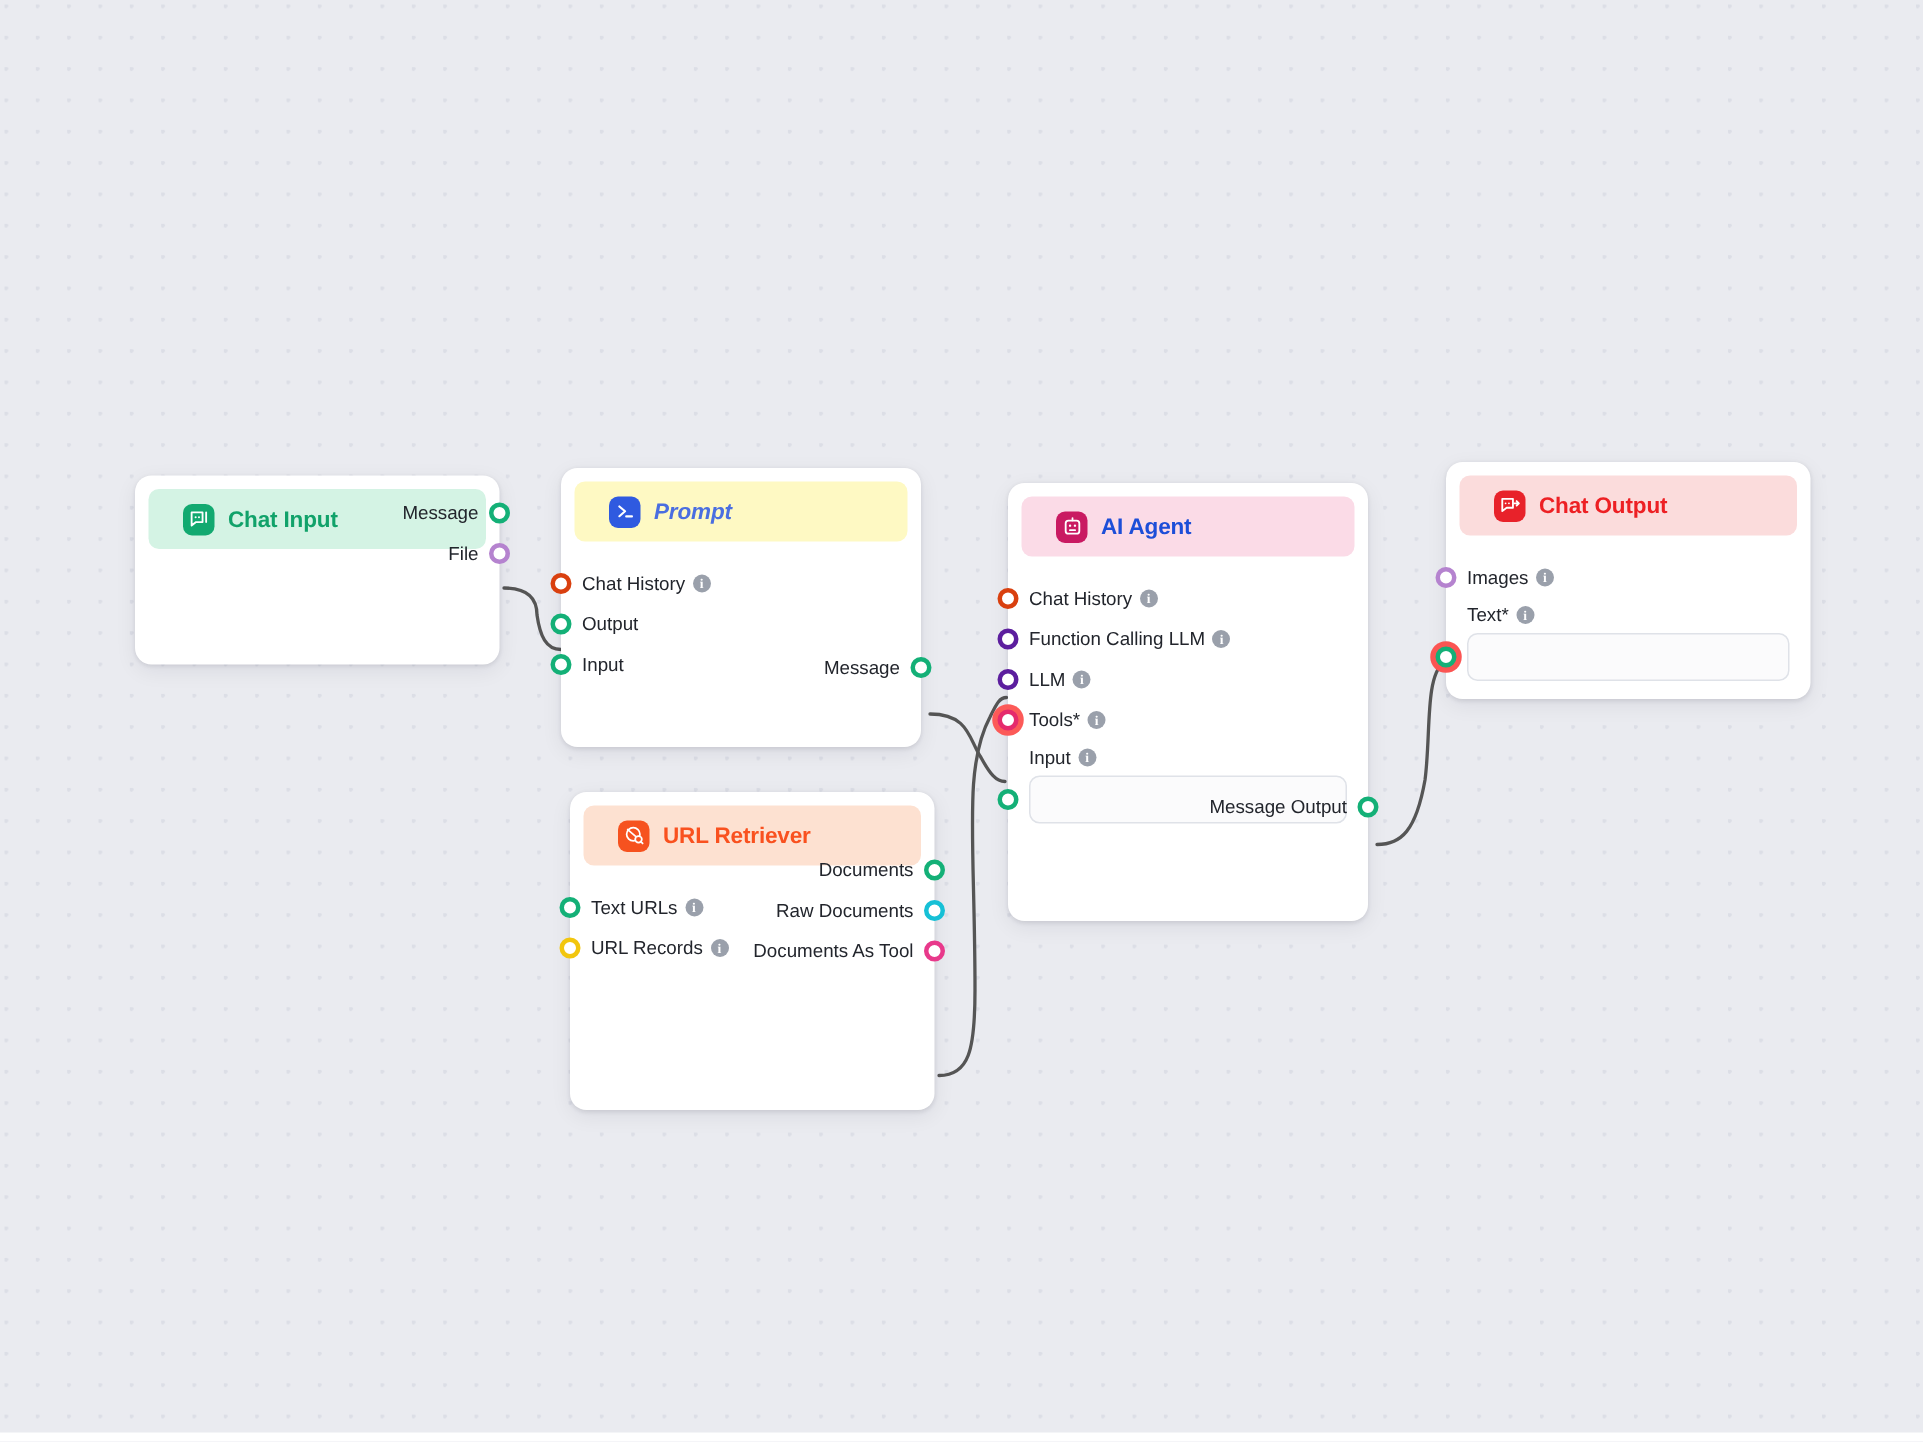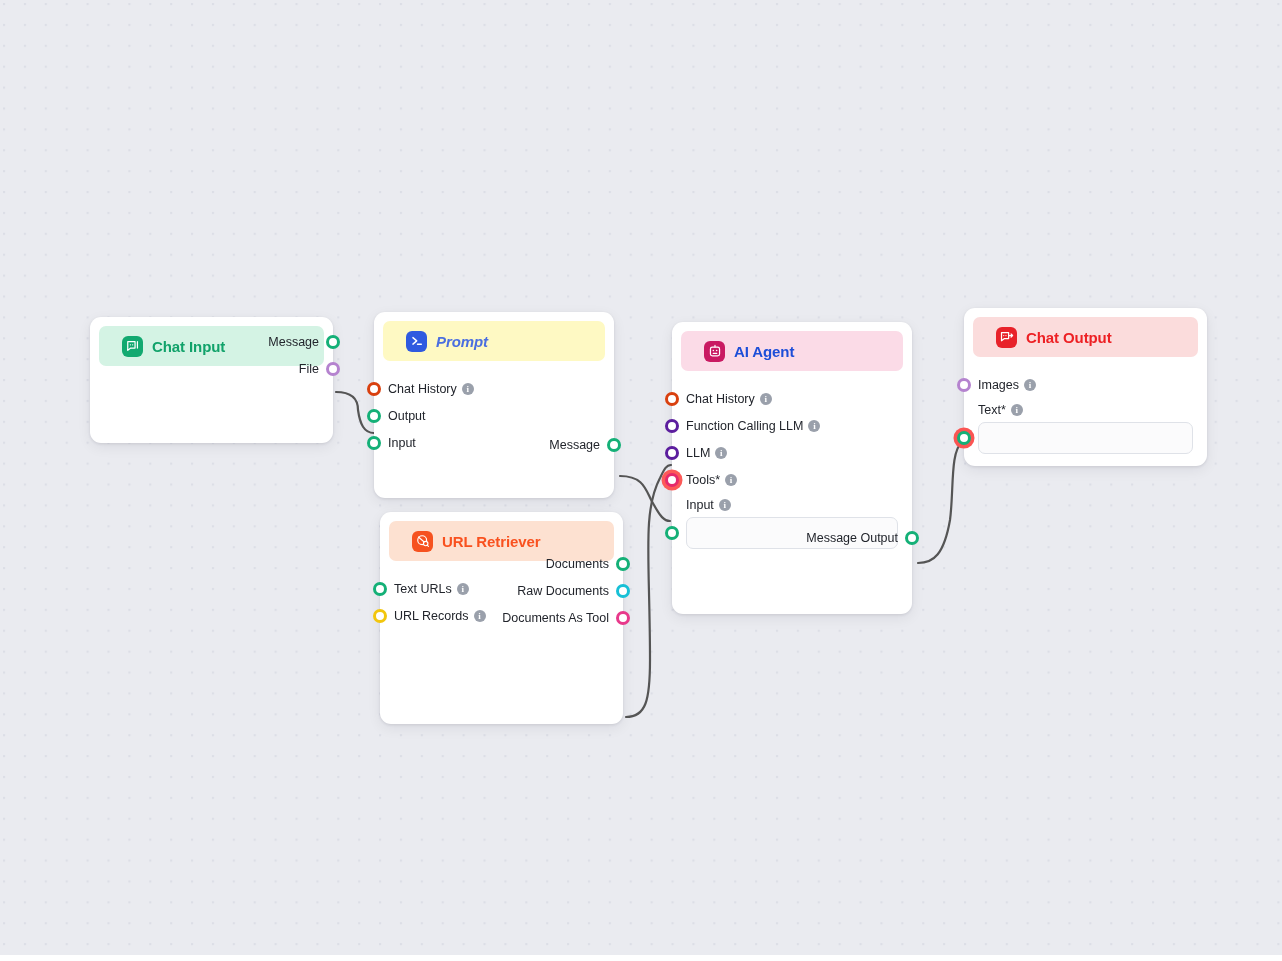--- a/index.html
+++ b/index.html
@@ -297,21 +297,21 @@
             <div class="handle left" style="border-color: rgb(181, 131, 207);"></div>
             <span class="row-label">Images</span>
             <span class="info-icon">i</span>
           </div>
           <div class="field-block"><div class="field-label">
               <span class="row-label">Text*</span>
               <span class="info-icon">i</span>
             </div><input class="text-field" type="text" placeholder="" style=""><div class="field-handle glow" style="border-color: rgb(20, 176, 119); left: -7px; top: 33px; box-shadow: rgb(251, 85, 83) 0px 0px 0px 3.5px;"></div></div>
         </div>
       </div>
-      <div class="node" style="left: 380px; top: 512px; width: 243px; height: 212px;">
+      <div class="node" style="left: 380px; top: 528px; width: 243px; height: 212px;">
         <div class="node-header" style="background: rgb(253, 225, 209);">
           <div class="node-icon" style="background: rgb(246, 82, 31);">
             <svg width="14" height="14" viewBox="0 0 24 24" fill="none">
               <circle cx="10.6" cy="10.6" r="7.6" stroke="#fff" stroke-width="2"></circle>
               <path d="M4.2 5.2 L17 16.2" stroke="#fff" stroke-width="2" stroke-linecap="round"></path>
               <circle cx="16.6" cy="16.4" r="3.8" fill="#f6521f" stroke="#fff" stroke-width="2"></circle>
               <path d="M19.2 19l2.1 2.1" stroke="#fff" stroke-width="2" stroke-linecap="round"></path>
             </svg>
           </div>
           <div class="node-title" style="color: rgb(249, 81, 31);">URL Retriever</div>

